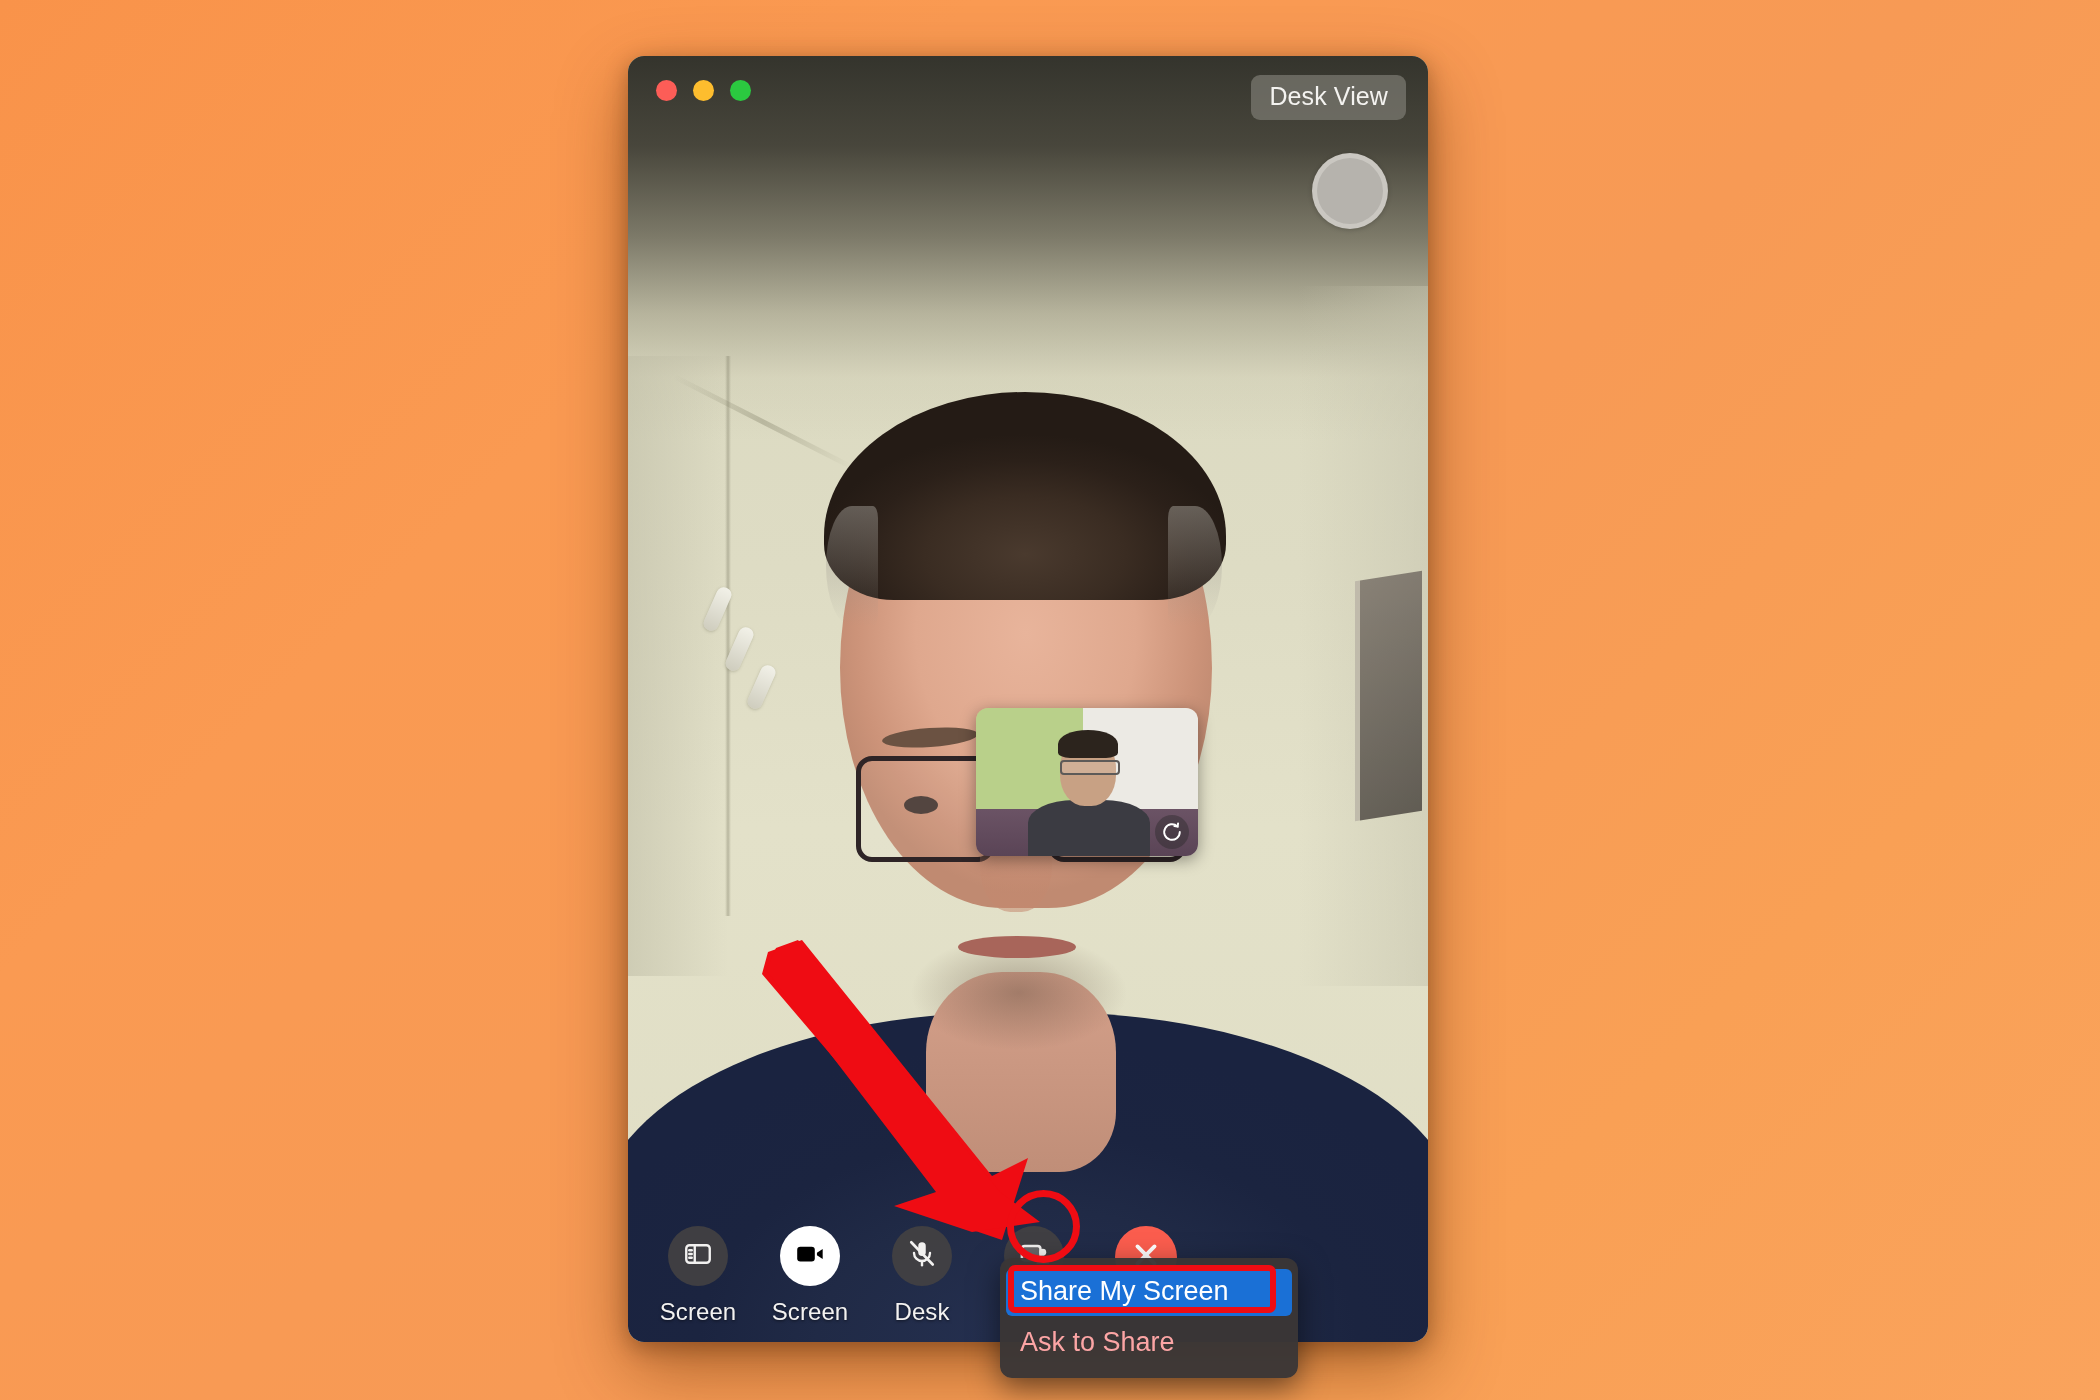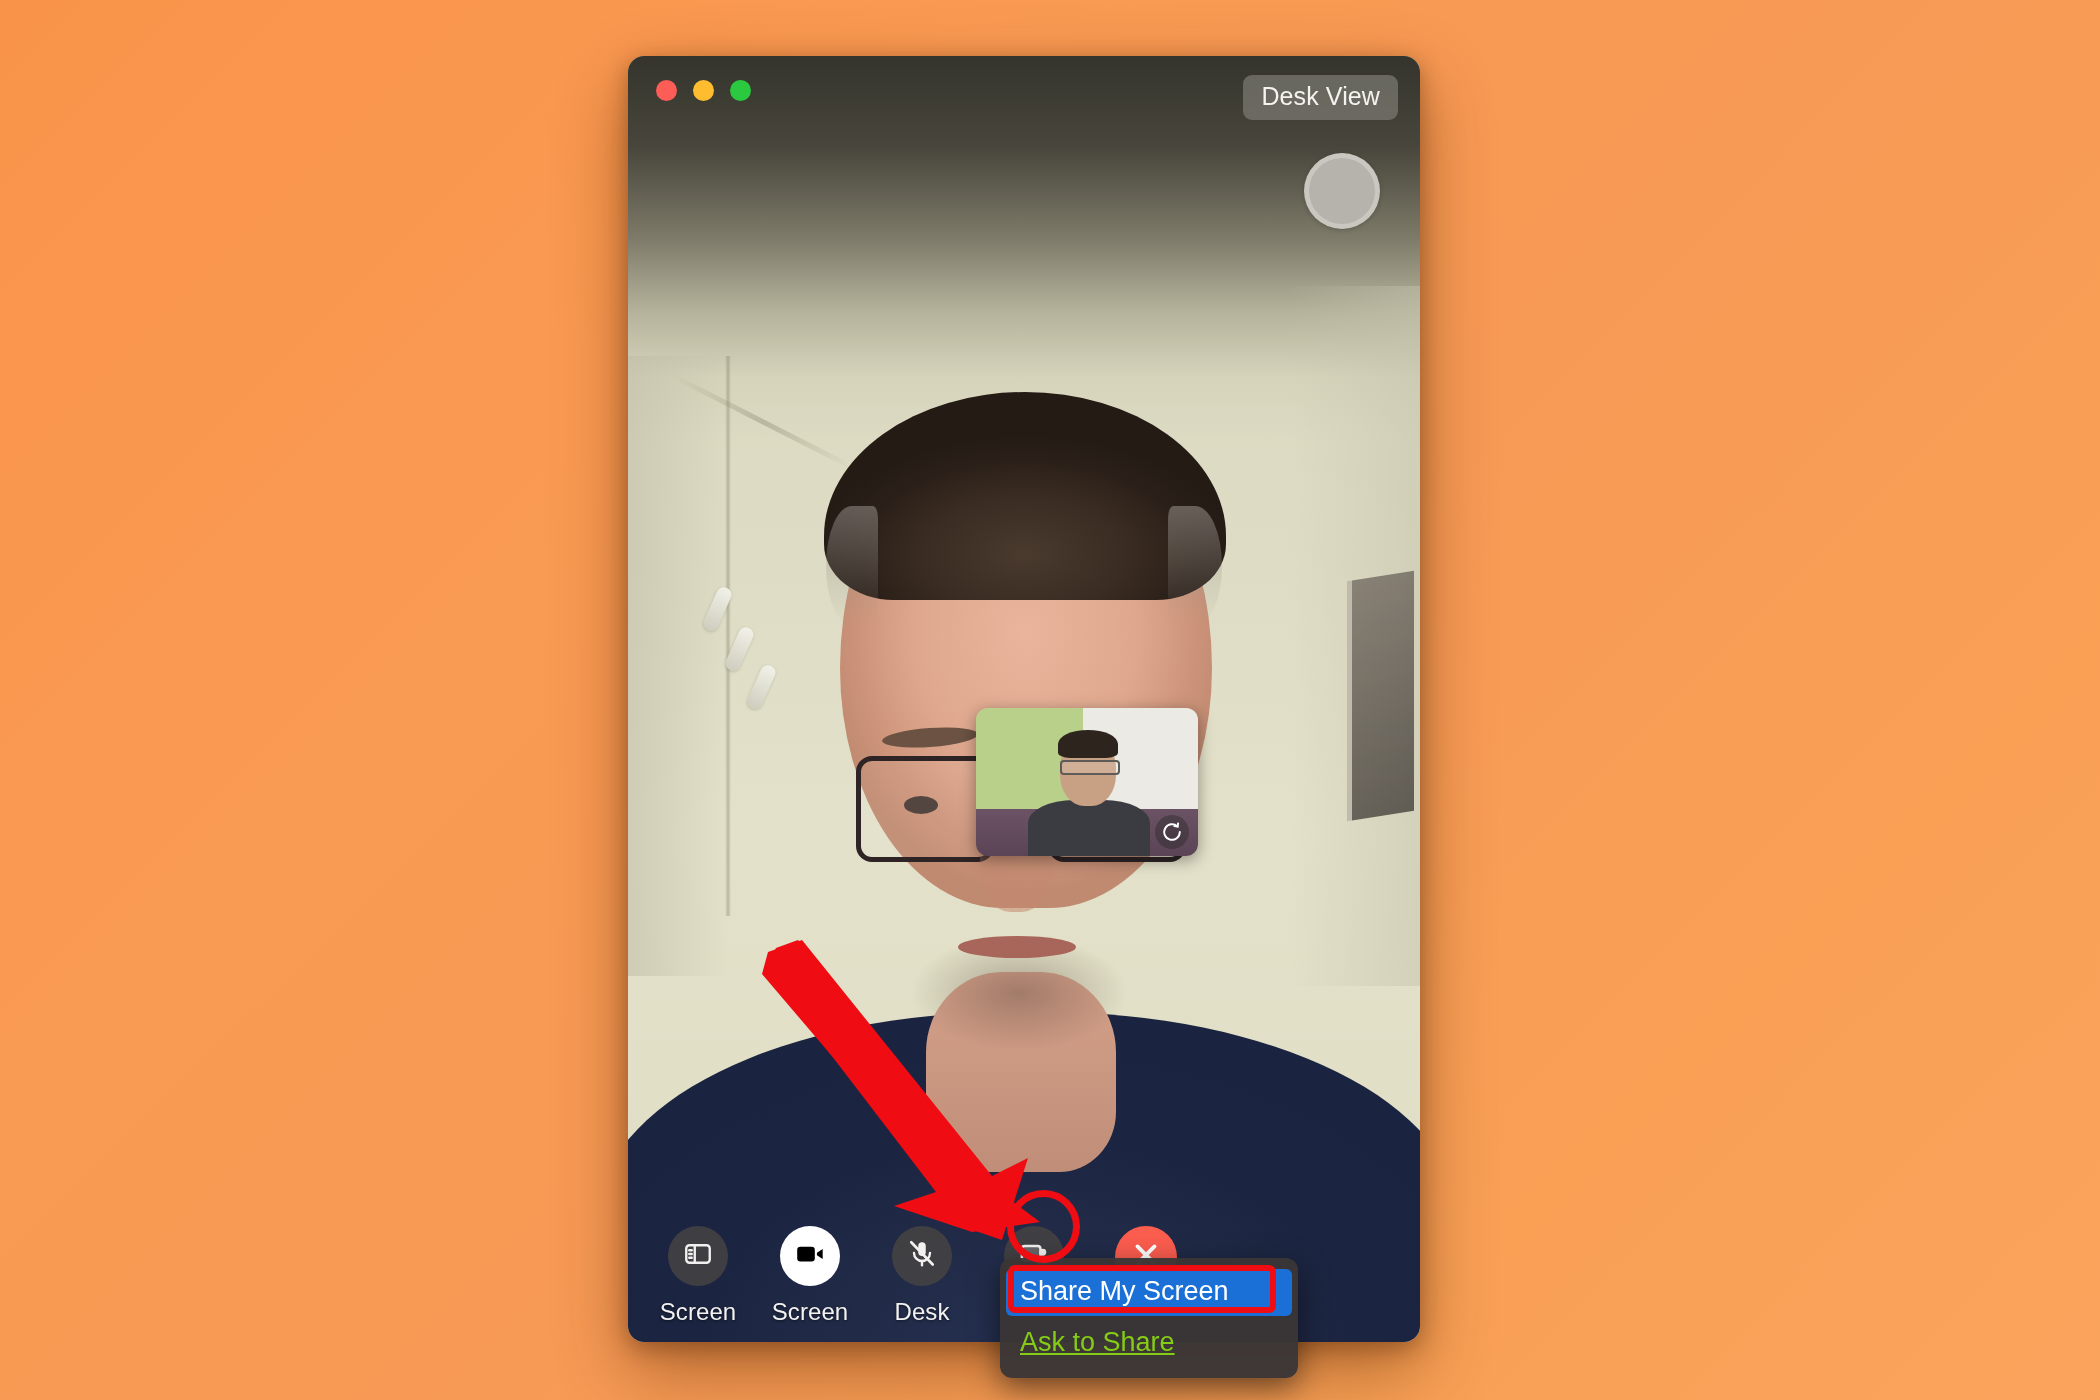--- a/index.html
+++ b/index.html
@@ -23,20 +23,21 @@
   #facetime-window {
     position: absolute;
     left: 628px;
     top: 56px;
     width: 792px;
     height: 1286px;
     border-radius: 16px;
     overflow: hidden;
     box-shadow: 0 28px 70px rgba(90, 40, 0, 0.46),
                 0 6px 22px rgba(60, 25, 0, 0.36);
+    padding-left: 8px;
   }
 
   
   #remote-video {
     position: absolute;
     inset: 0;
     background:
       linear-gradient(to bottom,
         rgba(38,38,32,0.92) 0%,
         rgba(48,46,38,0.86) 7%,
@@ -299,23 +300,22 @@
     padding: 7px 14px 9px;
     border-radius: 6px;
     white-space: nowrap;
   }
   #menu-share-my-screen {
     background: #1a70d6;
     color: #ffffff;
     margin: 2px 2px 4px;
   }
   #menu-ask-to-share {
-    color: #84cc16;
+    color: #fca5a5;
     margin: 0 2px;
-    text-decoration: underline;
   }
 
   
   #annotation-layer {
     position: absolute; inset: 0;
     pointer-events: none;
     z-index: 60;
   }
   #annotation-arrow { position: absolute; left: 740px; top: 940px; }
   #annotation-circle {

